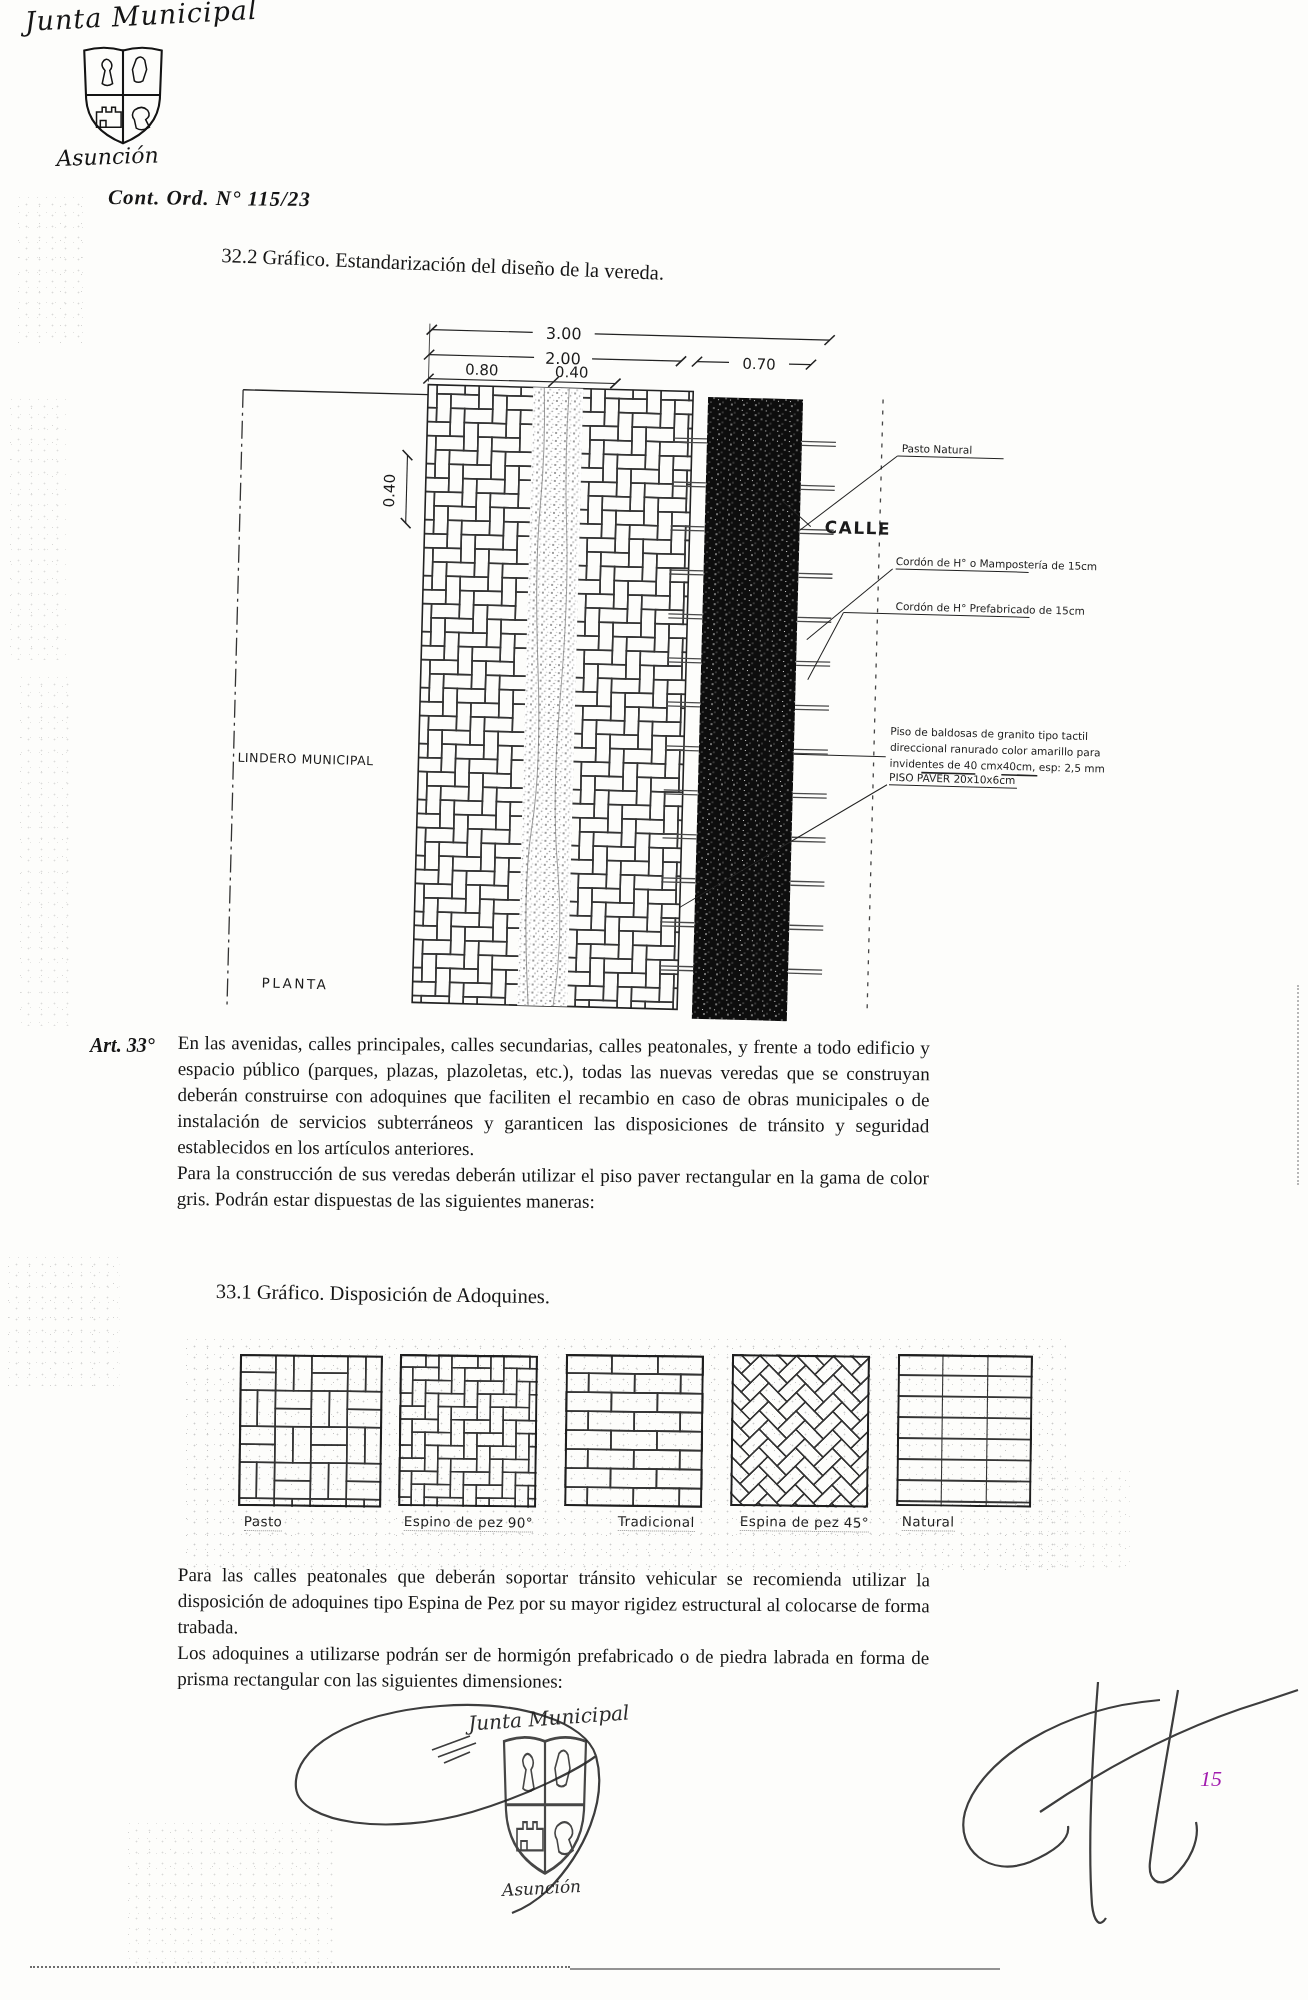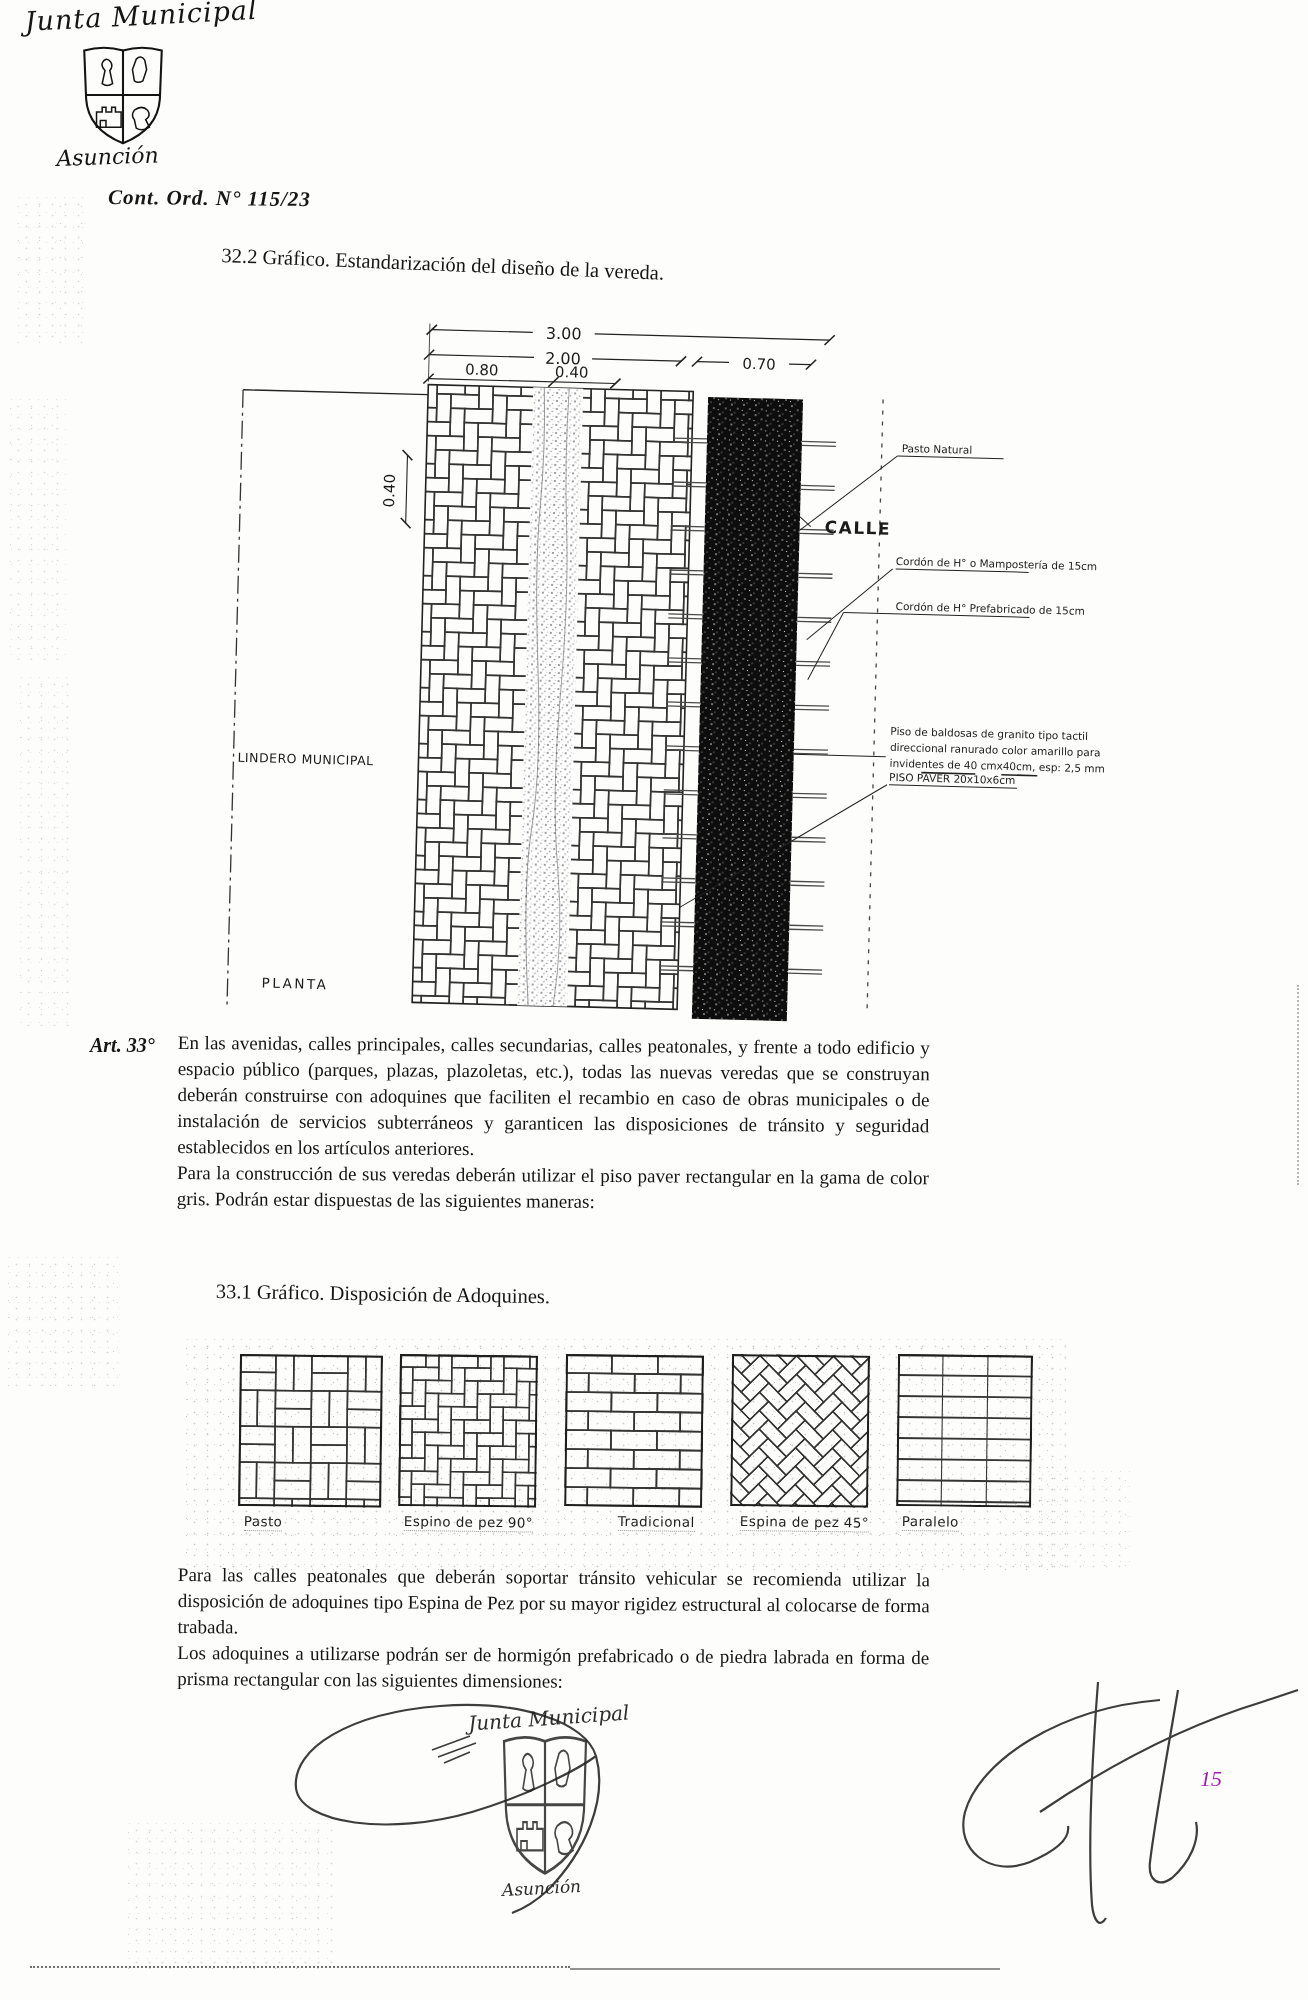--- a/index.html
+++ b/index.html
@@ -1289,21 +1289,21 @@
           <line x1="90" y1="0" x2="90" y2="152" stroke-width="1.1"></line>
         </g>
         <rect x="1" y="1" width="133" height="150" fill="none" stroke="#1e1e1e" stroke-width="2.2"></rect>
       </svg>
     </div>
 
   <div class="pat-label" style="left:244px;">Pasto</div>
   <div class="pat-label" style="left:404px;">Espino de pez 90°</div>
   <div class="pat-label" style="left:570px;margin-left:48px;">Tradicional</div>
   <div class="pat-label" style="left:740px;">Espina de pez 45°</div>
-  <div class="pat-label" style="left:902px;">Paralelo</div>
+  <div class="pat-label" style="left:902px;">Natural</div>
 
   <div class="body-text body2">
     <p>Para las calles peatonales que deberán soportar tránsito vehicular se recomienda utilizar la disposición de adoquines tipo Espina de Pez por su mayor rigidez estructural al colocarse de forma trabada.</p>
     <p>Los adoquines a utilizarse podrán ser de hormigón prefabricado o de piedra labrada en forma de prisma rectangular con las siguientes dimensiones:</p>
   </div>
 
   <div class="script stamp-org">Junta Municipal</div>
   <svg class="shield shield-bottom" viewBox="0 0 96 110" preserveAspectRatio="none">
       <use href="#shieldg"></use>
     </svg>

